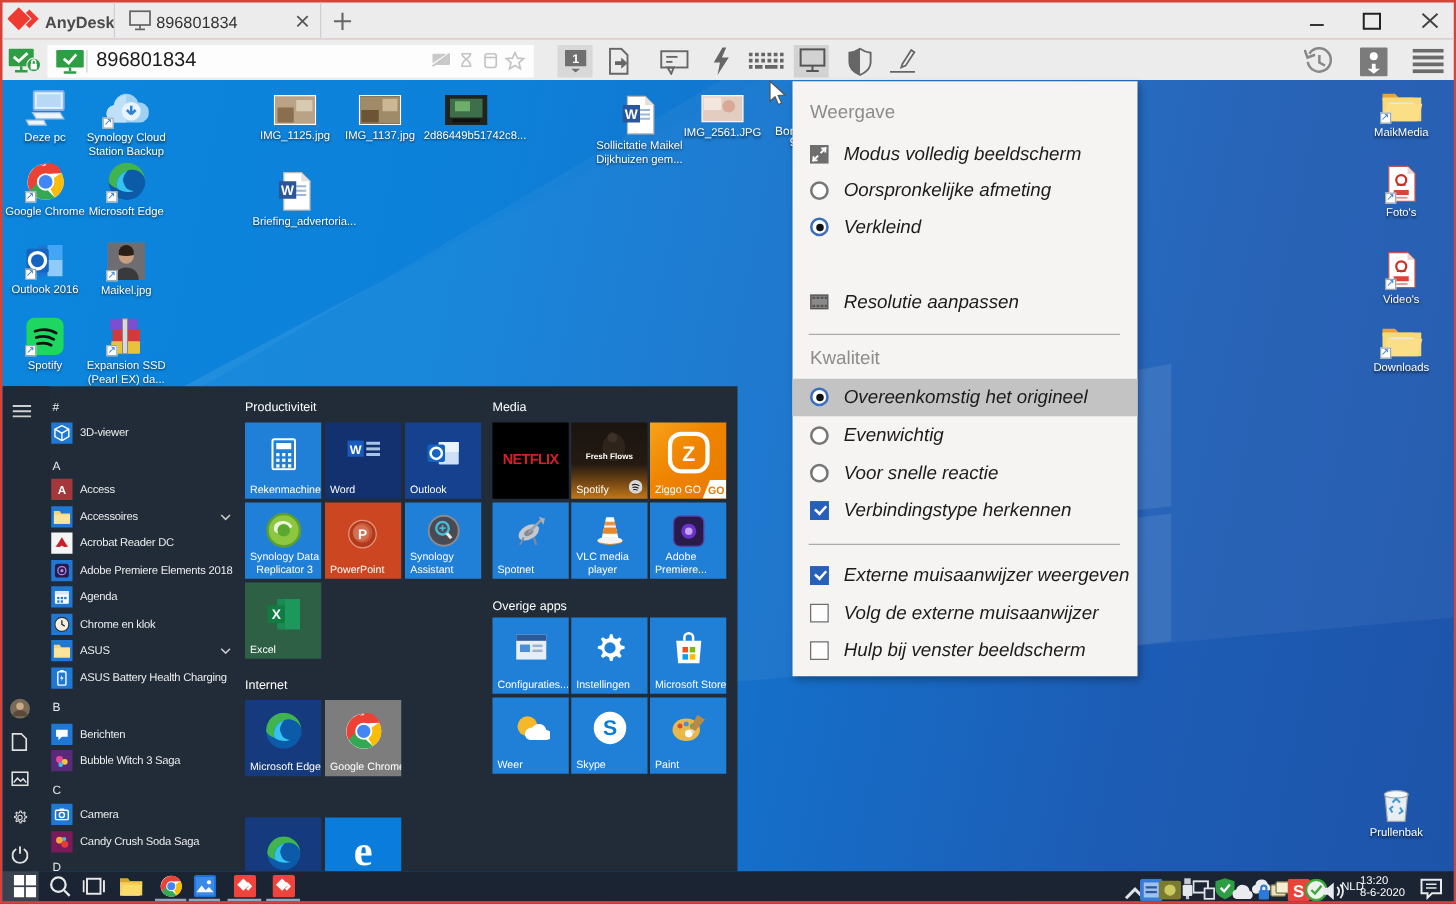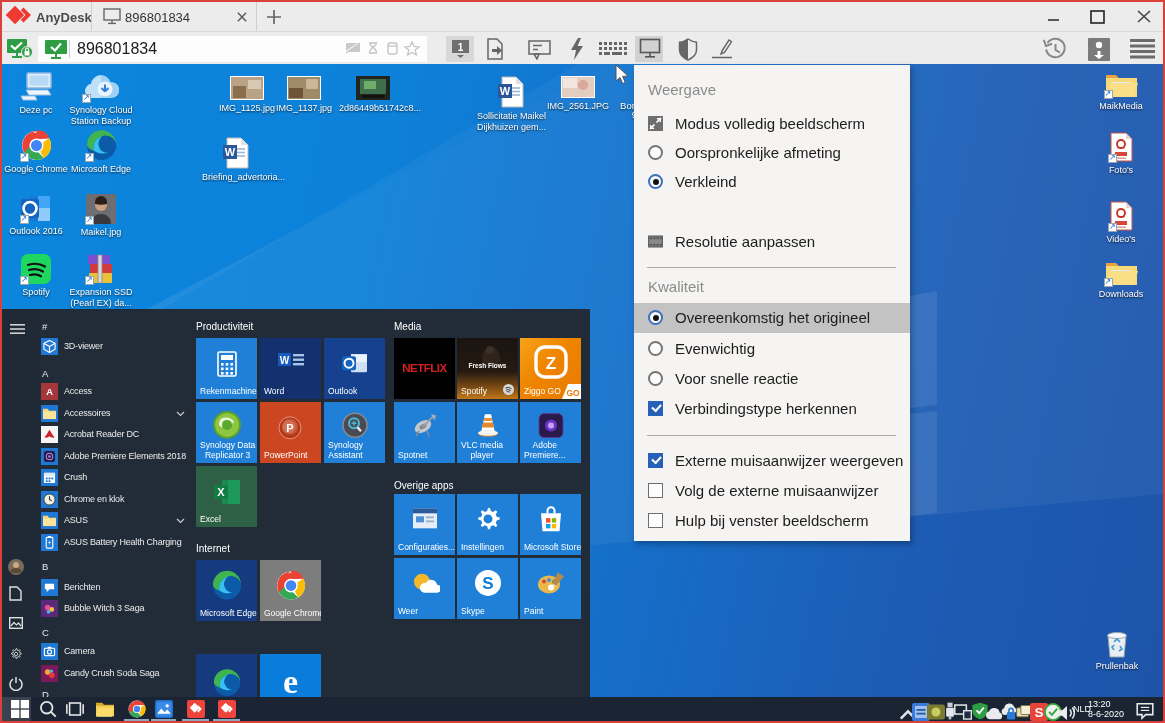--- a/index.html
+++ b/index.html
@@ -38,21 +38,21 @@
 .tile { position:absolute; width:61px; height:61px; background:#2080d8; overflow:hidden; }
 .tile .tl { position:absolute; left:4px; bottom:3px; font-size:8.5px; color:#fff; line-height:10px; text-align:center; white-space:nowrap; }
 .tile .ci { position:absolute; left:50%; top:50%; transform:translate(-50%,-60%); }
 
 #taskbar { position:absolute; left:0; top:633px; width:1161px; height:24px; background:#1a2433; }
 .tbi { position:absolute; top:3px; width:18px; height:18px; }
 .ul { position:absolute; top:22px; height:2px; background:#8fa8c0; }
 
 #menu { position:absolute; left:634px; top:65px; width:276px; height:476px; background:#f5f4f2; box-shadow:2px 3px 6px rgba(0,0,0,.3); }
 .mhead { position:absolute; left:14px; font-size:15px; color:#8c8c8c; }
-.mrow { position:absolute; left:0; width:100%; height:30px; }
+.mrow { position:absolute; left:0; width:100%; height:30px;font-style:italic; }
 .mrow .mi { position:absolute; left:14px; top:7px; width:15px; height:15px; }
 .mrow .mt { position:absolute; left:41px; top:6px; font-size:15px; color:#1c1c1c; white-space:nowrap; }
 .msep { position:absolute; left:13px; width:249px; height:1px; background:#ababab; }
 .radio { width:15px; height:15px; border:2px solid #767676; border-radius:50%; background:#fdfdfd; }
 .radio.sel { border:2px solid #3a6fbe; position:relative; }
 .radio.sel:after { content:""; position:absolute; left:2.5px; top:2.5px; width:6px; height:6px; border-radius:50%; background:#111; }
 .chk { width:15px; height:15px; border:1px solid #6e6e6e; background:#fdfdfd; }
 .chk.on { background:#2760b8; border:1px solid #2760b8; position:relative; }
 .chk.on:after { content:""; position:absolute; left:3px; top:2px; width:7px; height:4px; border-left:2px solid #fff; border-bottom:2px solid #fff; transform:rotate(-48deg); }
 </style>
@@ -306,21 +306,21 @@
           <rect x="4" y="10" width="22" height="9" rx="1" fill="#d43a3a"></rect>
           <rect x="3" y="19" width="23" height="10" rx="1" fill="#e8c23a"></rect>
           <rect x="12" y="1" width="4" height="28" fill="#d8d8d8"></rect>
           <rect x="12" y="1" width="4" height="28" fill="none" stroke="#888" stroke-width="0.8"></rect>
         </svg>
         <div class="sc"></div>
       </div>
       <div class="lb">Expansion SSD<br>(Pearl EX) da...</div>
     </div>
 
-    <div class="dico" style="left:211px;top:12px">
+    <div class="dico" style="left:200px;top:12px">
       <div class="ic" style="width:34px;height:24px">
         <svg width="34" height="24" viewBox="0 0 34 24">
             <rect width="34" height="24" fill="#fff"></rect>
             <rect x="1" y="1" width="32" height="22" fill="#b9a285"></rect>
             <rect x="3" y="10" width="13" height="12" fill="#8a6f4e"></rect>
             <rect x="18" y="4" width="13" height="9" fill="#d8cab2"></rect>
           </svg>
       </div>
       <div class="lb">IMG_1125.jpg</div>
     </div>
@@ -544,21 +544,21 @@
               <rect x="1" y="2" width="12" height="3" fill="#d8e6f5"></rect>
               <g fill="#1f78d4">
                 <rect x="3" y="7" width="2" height="2"></rect>
                 <rect x="6" y="7" width="2" height="2"></rect>
                 <rect x="9" y="7" width="2" height="2"></rect>
                 <rect x="3" y="10" width="2" height="2"></rect>
                 <rect x="6" y="10" width="2" height="2"></rect>
               </g>
             </svg>
           </div>
-          <div class="t">Crush</div>
+          <div class="t">Agenda</div>
         </div>
       <div class="smrow" style="top:181px">
           <div class="i">
             <svg width="13" height="13" viewBox="0 0 14 14">
               <circle cx="7" cy="7" r="6" fill="#f5f0e0"></circle>
               <circle cx="7" cy="7" r="6" fill="none" stroke="#333" stroke-width="1"></circle>
               <path d="M7 3.5 V7 L9.5 8.5" stroke="#333" stroke-width="1.2" fill="none"></path>
             </svg>
           </div>
           <div class="t">Chrome en klok</div>

